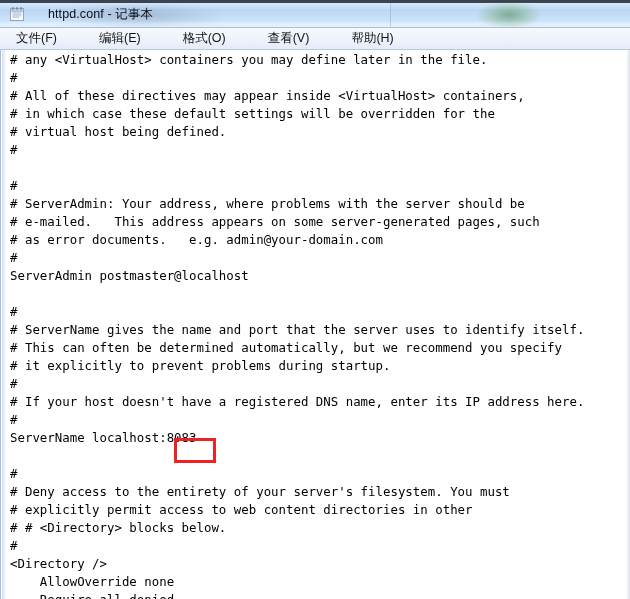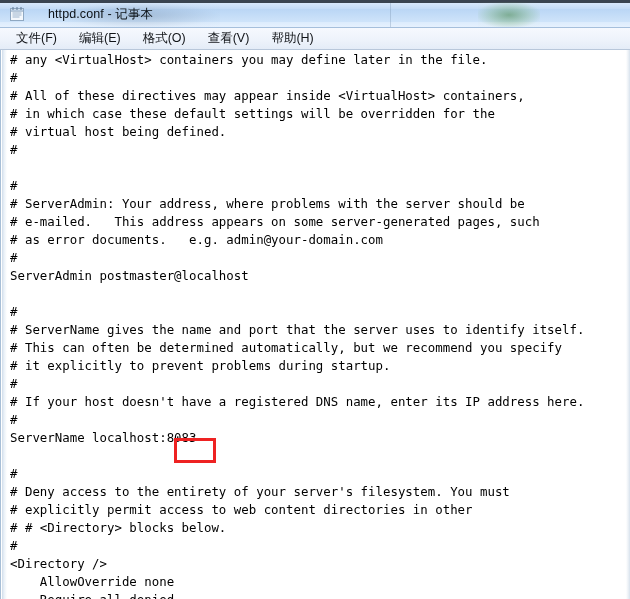--- a/index.html
+++ b/index.html
@@ -83,20 +83,21 @@
 
   
   #menubar {
     height: 22px;
     box-sizing: border-box;
     background: linear-gradient(to bottom, #f6f9fe 0%, #eef3fb 55%, #e4ecf7 100%);
     border-bottom: 1px solid #b8c7da;
     display: flex;
     align-items: center;
     padding-left: 8px;
+    gap: 20px;
   }
   .menu-item {
     font-family: "Liberation Sans", sans-serif;
     font-size: 12.5px;
     color: #111418;
     padding: 1px 8px 2px 8px;
     margin-right: 6px;
     white-space: nowrap;
     cursor: default;
   }

